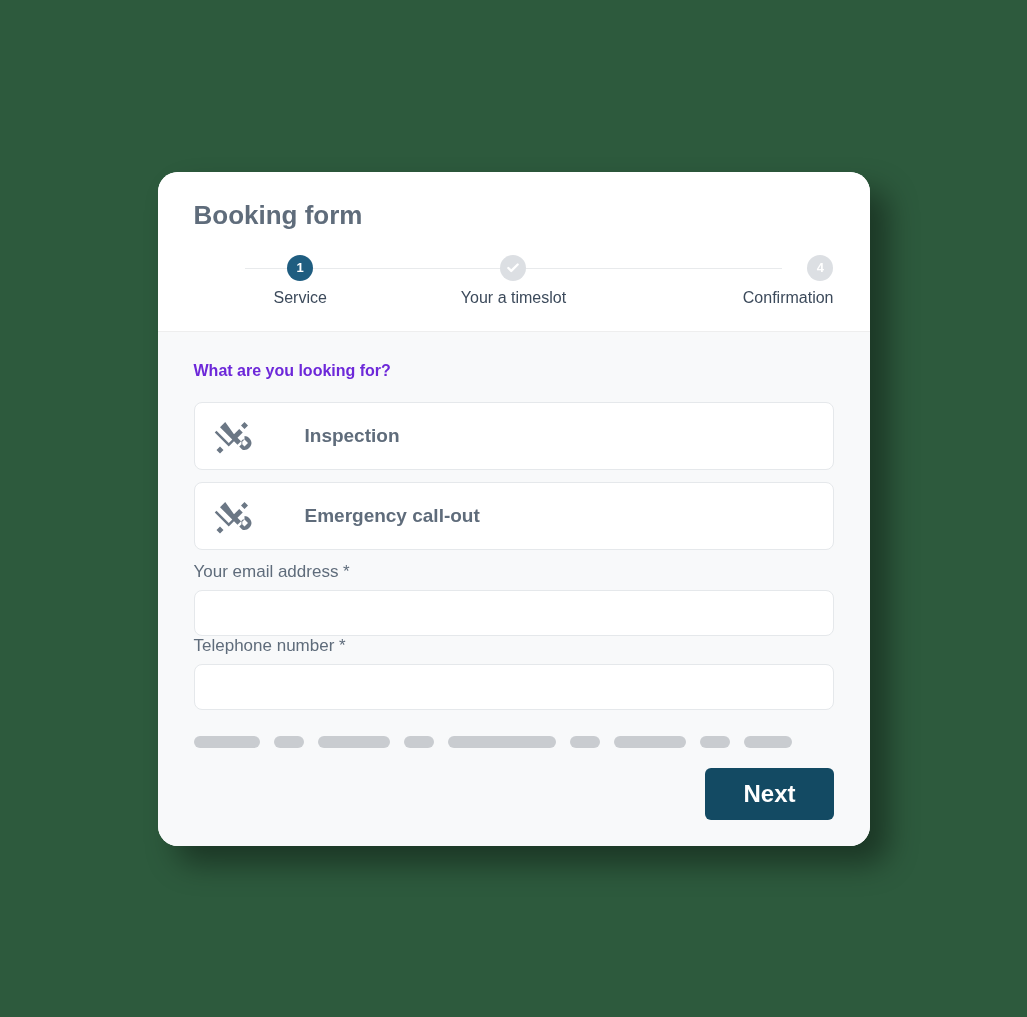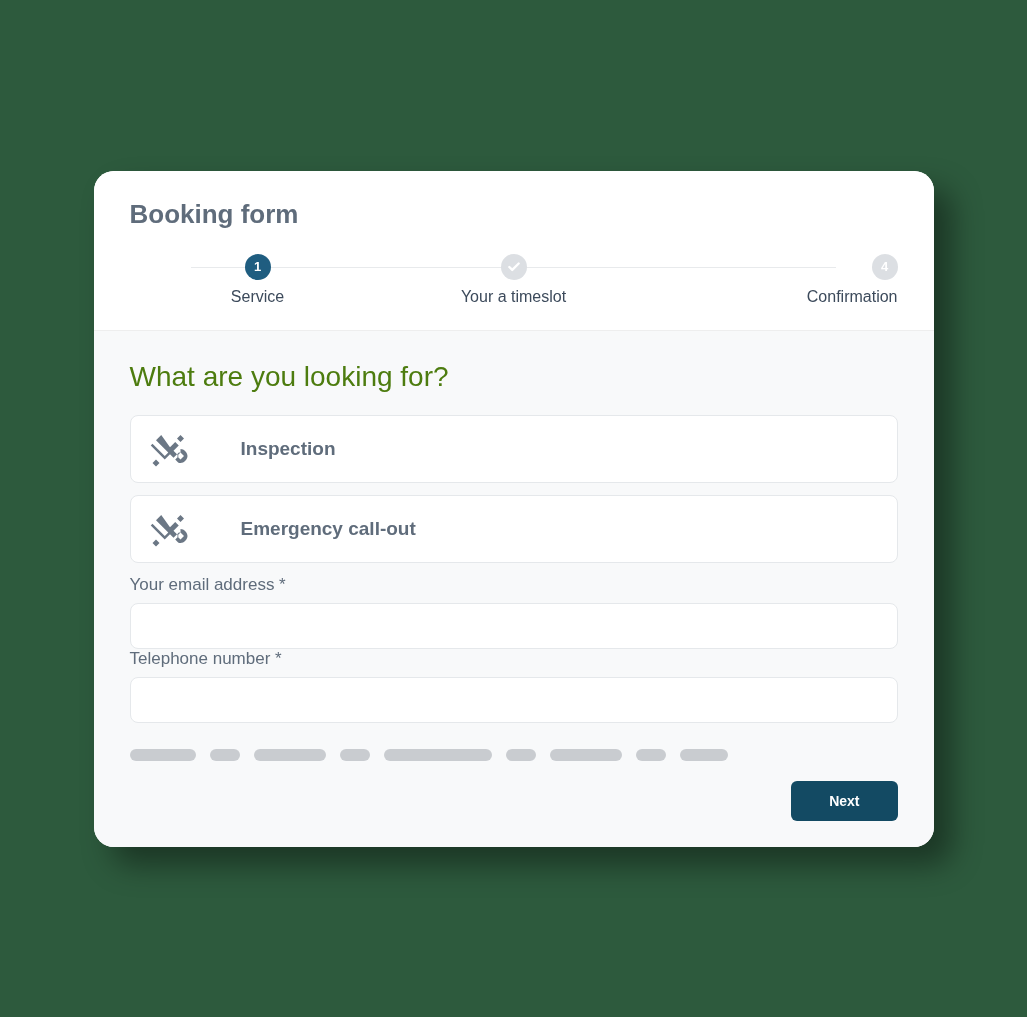--- a/index.html
+++ b/index.html
@@ -8,21 +8,21 @@
       background: #2d5a3d;
       display: flex;
       justify-content: center;
       align-items: center;
       min-height: 100vh;
       padding: 40px 20px;
     }
     .card {
       background: #fff;
       border-radius: 20px;
-      width: 840px;
+      width: 712px;
       box-shadow: 18px 18px 30px rgba(0,0,0,0.4);
       overflow: hidden;
     }
     .header {
       padding: 28px 36px 24px 36px;
       border-bottom: 1px solid #eee;
       background: #fff;
     }
     .page-title {
       font-size: 26px;
@@ -75,24 +75,24 @@
     }
     .line1 { left: 8%; right: 62%; }
     .line2 { left: 38%; right: 38%; }
     .line3 { left: 62%; right: 8%; }
 
     .body {
       background: #f8f9fa;
       padding: 30px 36px 26px 36px;
     }
     .prompt {
-      font-size: 28px;
-      color: #4d7c0f;
+      font-size: 16px;
+      color: #6d28d9;
       margin-bottom: 22px;
-      font-weight: 400;
+      font-weight: 700;
     }
     .option {
       background: #fff;
       border: 1px solid #e5e8eb;
       border-radius: 8px;
       padding: 12px 18px;
       margin-bottom: 12px;
       display: flex;
       align-items: center;
       cursor: pointer;
@@ -139,21 +139,21 @@
     .footer {
       display: flex;
       justify-content: flex-end;
       margin-top: 20px;
     }
     .next-button {
       background: #134a63;
       color: #fff;
       border: none;
       border-radius: 6px;
-      font-size: 14px;
+      font-size: 24px;
       font-weight: 700;
       padding: 12px 38px;
       cursor: pointer;
     }
     .check-svg { width: 14px; height: 14px; }
   </style>
 </head>
 <body>
 
 <div class="card">

